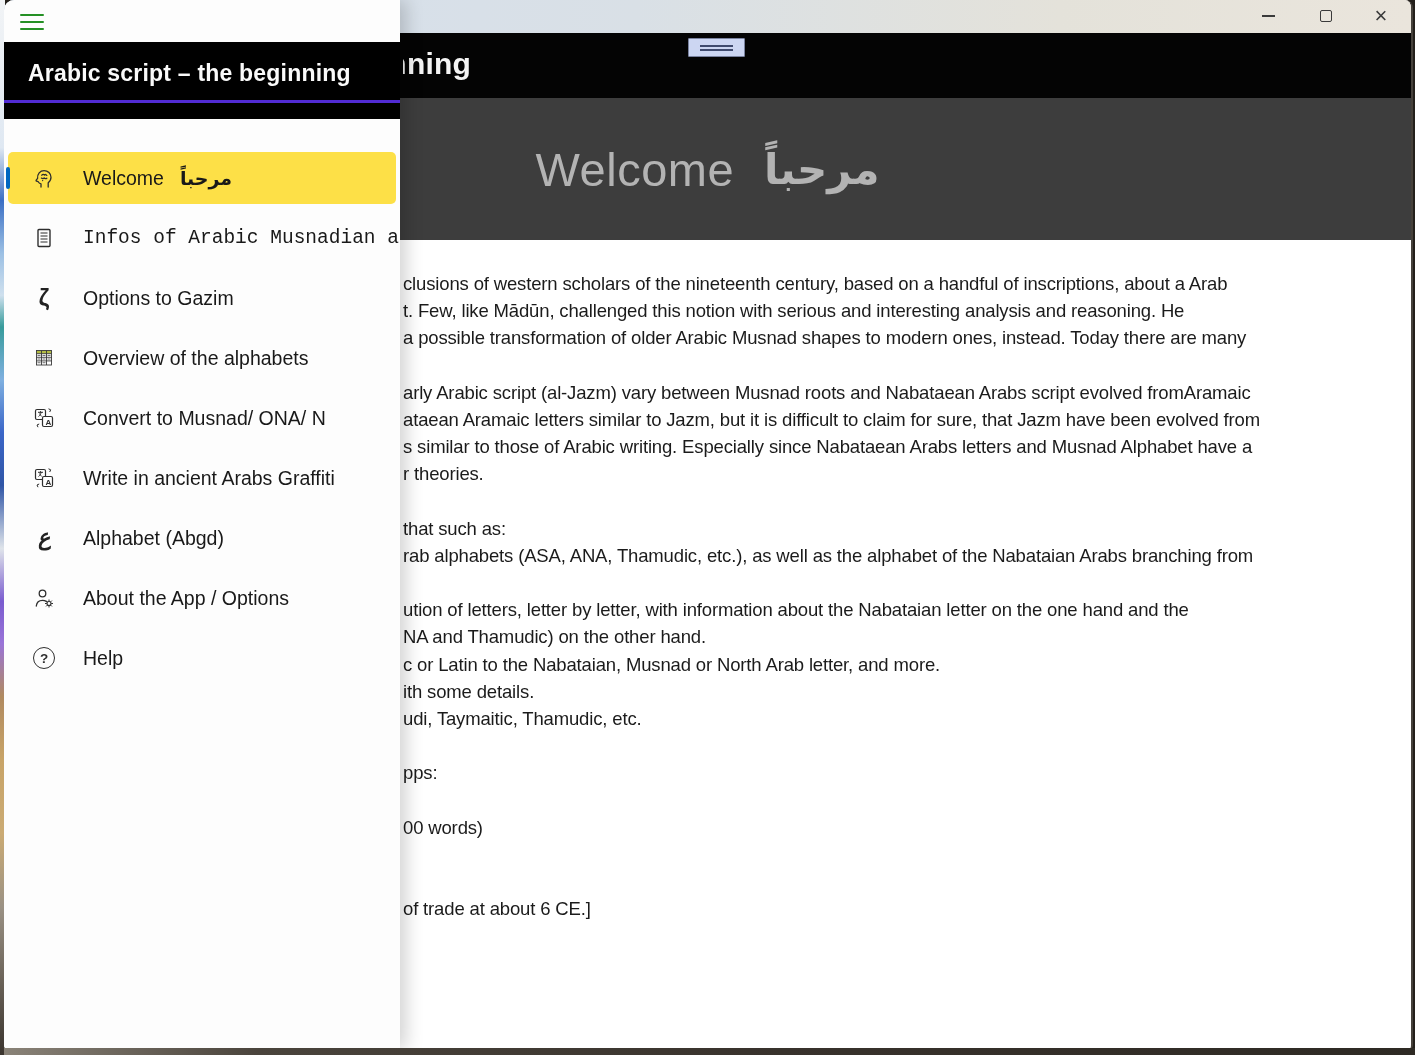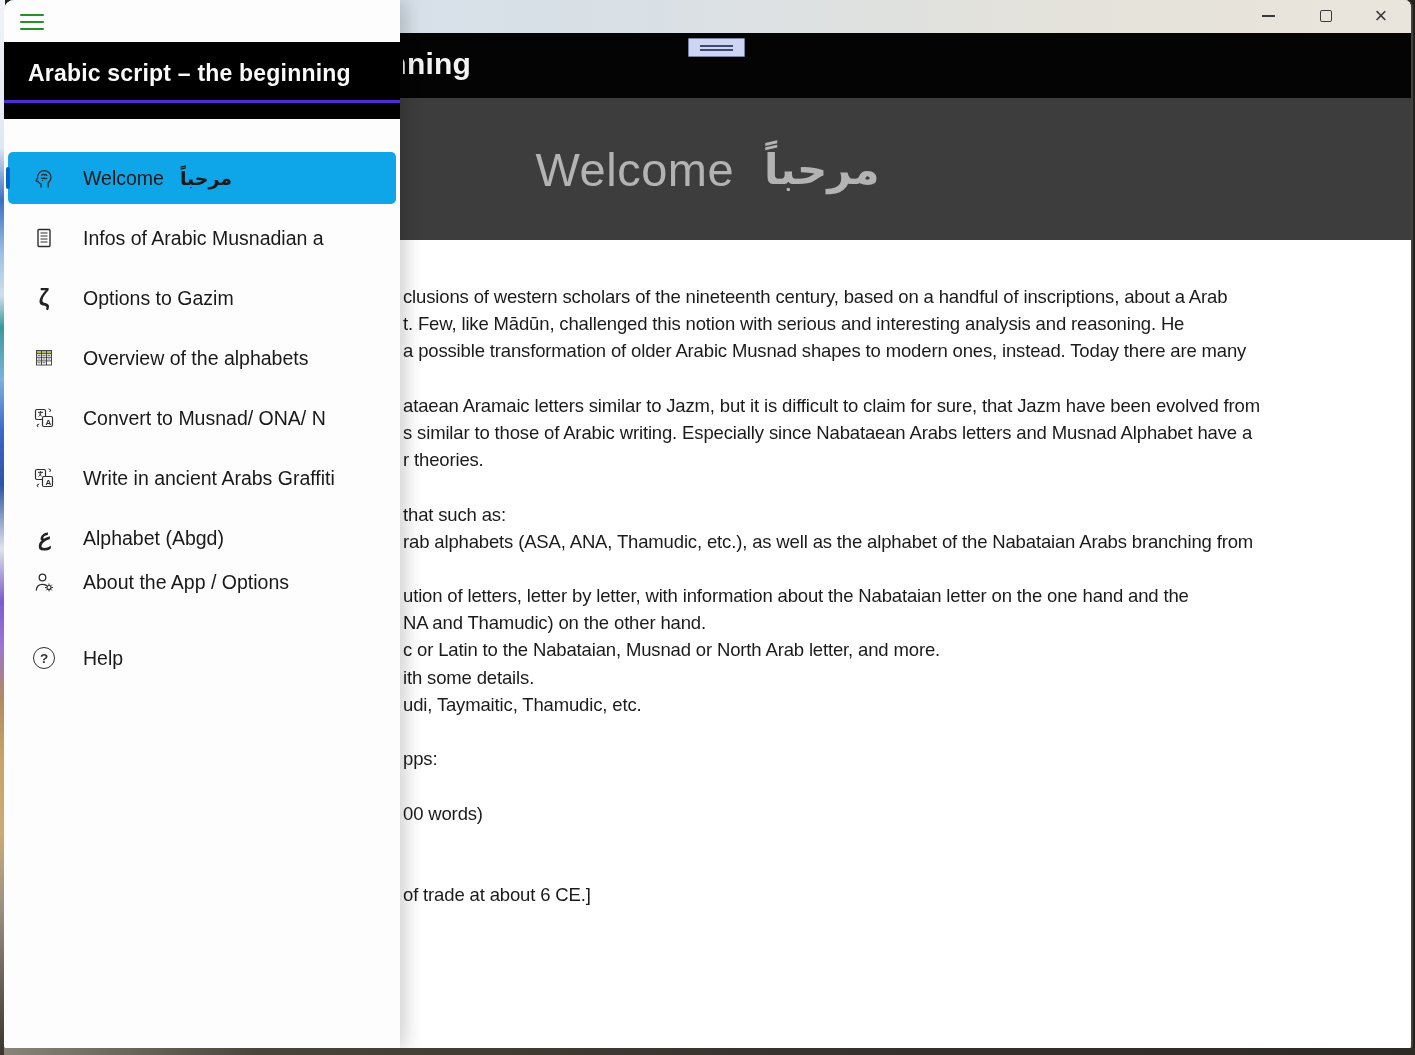--- a/index.html
+++ b/index.html
@@ -64,21 +64,21 @@
   
   .hero {
     position:absolute; left:0; top:98px; width:100%; height:142px; background:#3d3d3d;
     display:flex; align-items:center; justify-content:center; gap:30px;
   }
   .hero .en { color:#b3b3b3; font-size:47px; font-weight:400; letter-spacing:.5px; }
   .hero .ar { color:#b3b3b3; font-size:42px; font-weight:700; }
 
   
   .content-lines {
-    position:absolute; left:399px; top:283px; width:1006px; overflow:hidden;
+    position:absolute; left:399px; top:270px; width:1006px; overflow:hidden;
   }
   .content-lines .ln {
     height:27.2px; line-height:27.2px; white-space:nowrap;
     font-size:18.5px; color:#1b1b1b; letter-spacing:-0.15px;
   }
 
   
   .drawer {
     position:absolute; left:0; top:0; width:396px; height:1049px;
     background:#fdfdfd; border-radius:10px 0 0 0;
@@ -95,21 +95,21 @@
   .drawer-title {
     position:absolute; left:24px; top:18px; color:#fafafa;
     font-size:23px; font-weight:700; letter-spacing:.2px; white-space:nowrap;
   }
   .drawer-accent-line { position:absolute; left:0; top:58px; width:100%; height:3px; }
 
   .nav-item {
     position:absolute; left:4px; width:388px; height:52px;
     display:flex; align-items:center; border-radius:5px; cursor:default;
   }
-  .nav-item.selected { background:#0ea5e9; }
+  .nav-item.selected { background:#fde047; }
   .sel-pill { position:absolute; left:-2px; top:15px; width:4px; height:22px; border-radius:2px; }
   .nav-ic {
     position:absolute; left:23px; width:26px; height:26px;
     display:flex; align-items:center; justify-content:center;
     font-size:20px; color:#222;
   }
   .nav-ic svg { width:24px; height:24px; }
   .nav-label { position:absolute; left:75px; font-size:19.5px; color:#191919; white-space:nowrap; }
   .nav-label .ar-sub { font-size:19px; font-weight:700; margin-left:16px; }
   .glyph-musnad { font-size:23px; font-weight:600; line-height:1; }
@@ -152,20 +152,21 @@
   <div class="hero">
     <span class="en">Welcome</span>
     <span class="ar">مرحباً</span>
   </div>
 
   <div class="content-lines">
     <div class="ln">clusions of western scholars of the nineteenth century, based on a handful of inscriptions, about a Arab</div>
     <div class="ln">t. Few, like Mādūn, challenged this notion with serious and interesting analysis and reasoning. He</div>
     <div class="ln">a possible transformation of older Arabic Musnad shapes to modern ones, instead. Today there are many</div>
     <div class="ln"></div>
+    <div class="ln">arly Arabic script (al-Jazm) vary between Musnad roots and Nabataean Arabs script evolved fromAramaic</div>
     <div class="ln">ataean Aramaic letters similar to Jazm, but it is difficult to claim for sure, that Jazm have been evolved from</div>
     <div class="ln">s similar to those of Arabic writing. Especially since Nabataean Arabs letters and Musnad Alphabet have a</div>
     <div class="ln">r theories.</div>
     <div class="ln"></div>
     <div class="ln">that such as:</div>
     <div class="ln">rab alphabets (ASA, ANA, Thamudic, etc.), as well as the alphabet of the Nabataian Arabs branching from</div>
     <div class="ln"></div>
     <div class="ln">ution of letters, letter by letter, with information about the Nabataian letter on the one hand and the</div>
     <div class="ln">NA and Thamudic) on the other hand.</div>
     <div class="ln">c or Latin to the Nabataian, Musnad or North Arab letter, and more.</div>
@@ -200,21 +201,21 @@
           <path d="M9 21v-3.1c-1.3-.4-2.2-1.1-2.8-2.2l-1.7-.6c-.4-.1-.5-.6-.3-.9l1.4-1.8C5.2 8 8 4.6 12.1 4.6c3.8 0 6.9 3 6.9 6.7 0 2.3-1.1 4.2-2.8 5.4V21"></path>
           <path d="M9.8 9.2c.8-1 2-1 2.7-.1.6-.9 1.9-.7 2.3.3M9.4 12.1c1 .8 2.2.6 2.8-.2.5.9 1.9 1 2.6.3"></path>
           <circle cx="10.6" cy="14.6" r=".7" fill="#2e2e2e" stroke="none"></circle>
         </svg>
       </span>
       <span class="nav-label">
         <span>Welcome</span><span class="ar-sub">مرحباً</span>
       </span>
     </div>
 
-    <div class="nav-item" style="top:212px;">
+    <div class="nav-item" style="top:212px;font-family:Liberation Mono, monospace;">
       <span class="nav-ic">
         <svg viewBox="0 0 24 24" fill="none" stroke="#2e2e2e" stroke-width="1.4">
           <rect x="6" y="3.5" width="12" height="17" rx="1"></rect>
           <path d="M8.5 7h7M8.5 10h7M8.5 13h7M8.5 16h7" stroke-width="1.1"></path>
         </svg>
       </span>
       <span class="nav-label">Infos of Arabic Musnadian a</span>
     </div>
 
     <div class="nav-item" style="top:272px;">
@@ -262,21 +263,21 @@
       <span class="nav-label">Write in ancient Arabs Graffiti</span>
     </div>
 
     <div class="nav-item" style="top:512px;">
       <span class="nav-ic">
         <span class="glyph-callig">ع</span>
       </span>
       <span class="nav-label">Alphabet (Abgd)</span>
     </div>
 
-    <div class="nav-item" style="top:556px;">
+    <div class="nav-item" style="top:572px;">
       <span class="nav-ic">
         <svg viewBox="0 0 24 24" fill="none" stroke="#2e2e2e" stroke-width="1.3" stroke-linecap="round">
           <circle cx="10.5" cy="7.5" r="3.3"></circle>
           <path d="M4.3 20c.4-3.6 2.9-5.7 6.2-5.7 1.5 0 2.9.5 3.9 1.3"></path>
           <circle cx="17" cy="17.5" r="2" stroke-width="1.1"></circle>
           <path d="M17 14.9v-1M17 20.1v1M19.6 17.5h1M14.4 17.5h-1M18.9 15.6l.7-.7M15.1 19.4l-.7.7M18.9 19.4l.7.7M15.1 15.6l-.7-.7" stroke-width="1"></path>
         </svg>
       </span>
       <span class="nav-label">About the App / Options</span>
     </div>

